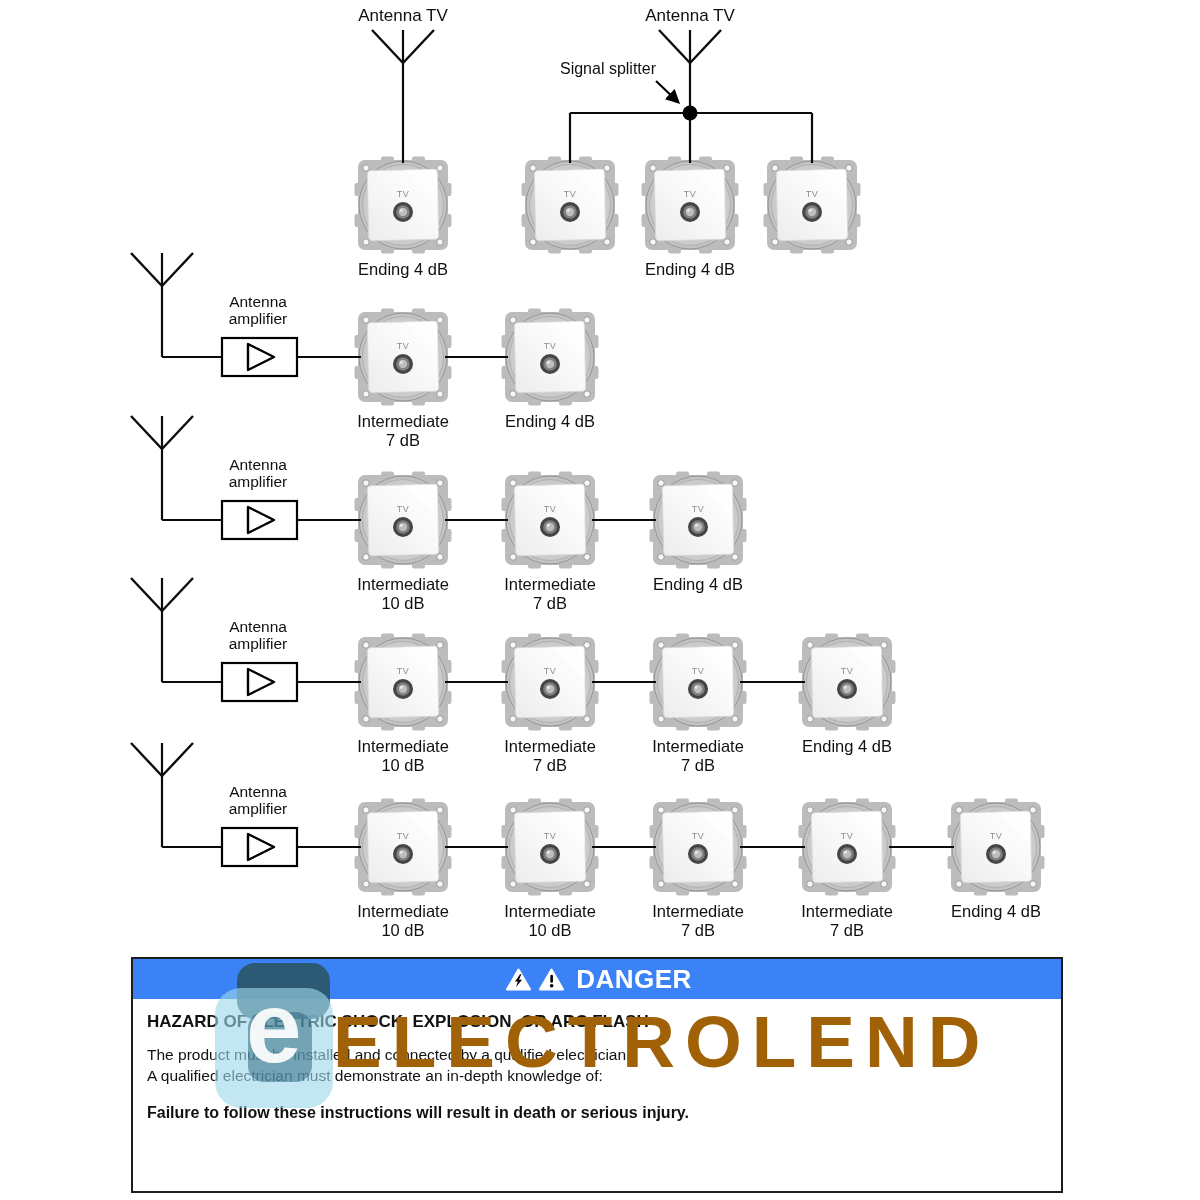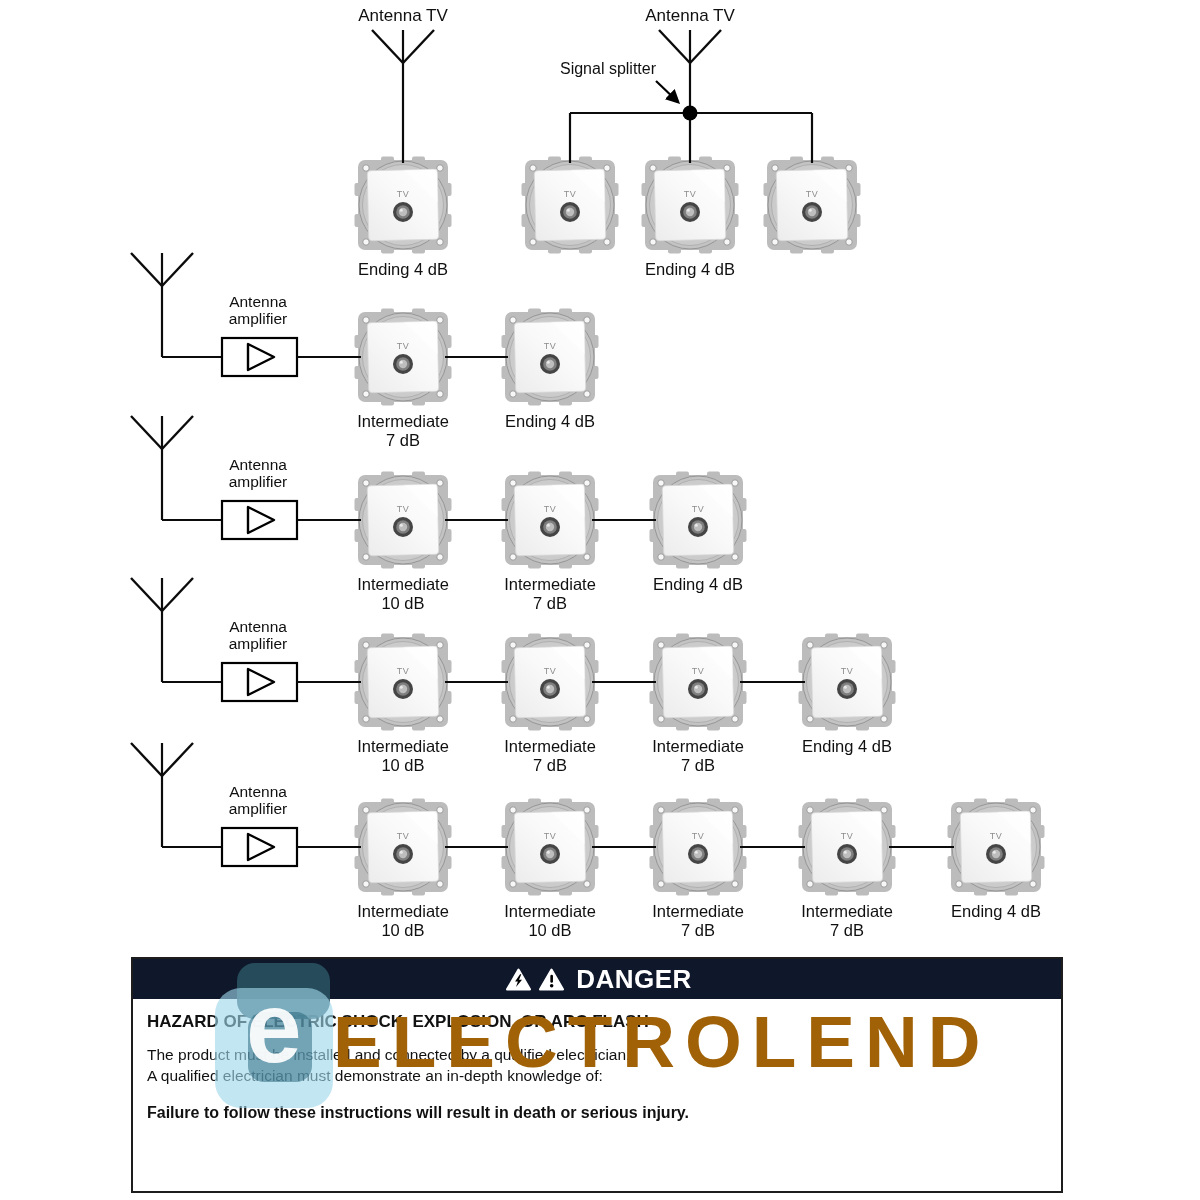--- a/index.html
+++ b/index.html
@@ -12,21 +12,21 @@
   .socket{position:absolute;width:100px;height:100px;}
   .lbl{position:absolute;color:#101010;}
   .ant-label{font-size:17px;text-align:center;width:160px;}
   .amp-label{font-size:15.5px;line-height:17px;text-align:center;width:104px;}
   .split-label{font-size:16px;text-align:right;width:156px;}
   .sock-label{font-size:16.5px;line-height:19px;text-align:center;width:180px;}
 
   
   .danger-box{position:absolute;left:131px;top:957px;width:932px;height:236px;
               background:#fff;border:2px solid #1d1d1d;box-sizing:border-box;z-index:5;}
-  .danger-header{height:40px;background:#0f172a;display:flex;align-items:center;justify-content:center;}
+  .danger-header{height:40px;background:#3b82f6;display:flex;align-items:center;justify-content:center;}
   .danger-title{color:#ffffff;font-weight:bold;font-size:26px;letter-spacing:0.5px;margin-left:8px;}
   .warn-icon{margin:0 4px;display:block;}
   .danger-body{padding:10px 14px 0 14px;}
   .hazard{font-weight:bold;font-size:17px;margin:3px 0 12px 0;}
   .dline{font-size:15.5px;line-height:21px;}
   .bullets{list-style:none;margin:13px 0 0 0;padding:0;}
   .bullets li{font-size:15.5px;line-height:21.5px;}
   .bullets li::before{content:"\2022\00a0\00a0";}
   .failure{font-weight:bold;font-size:16px;margin-top:18px;}
 

